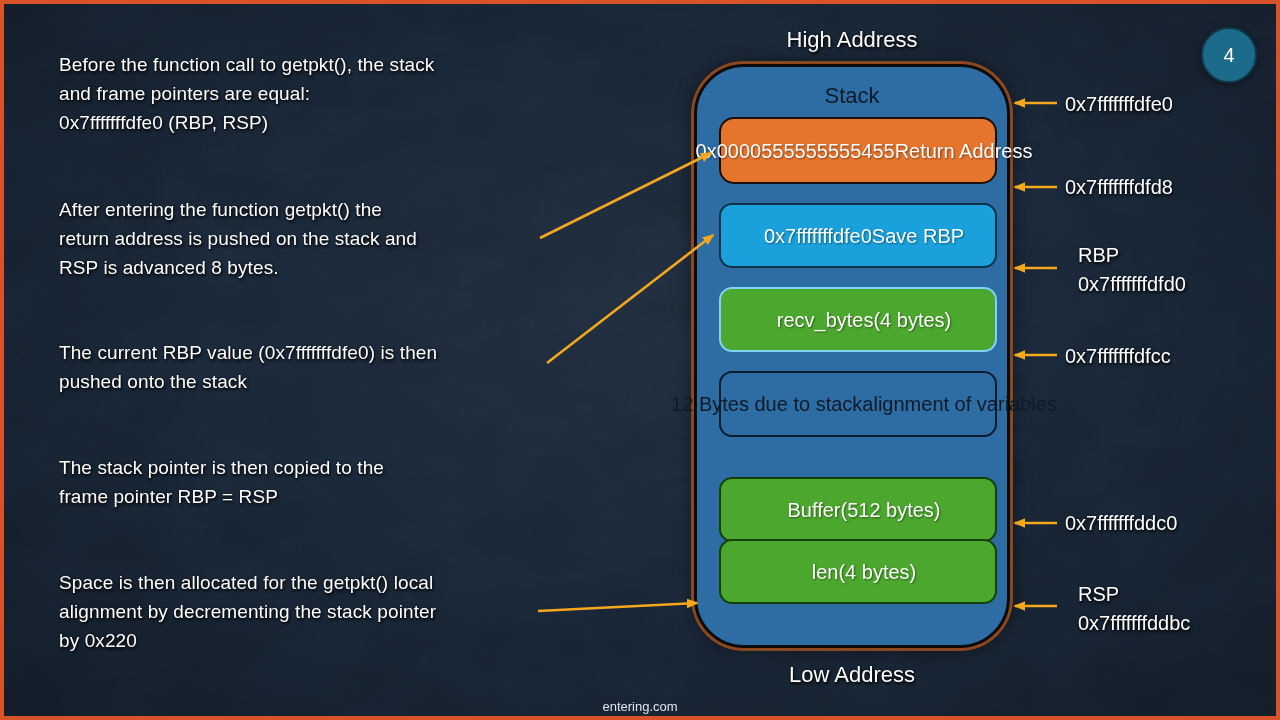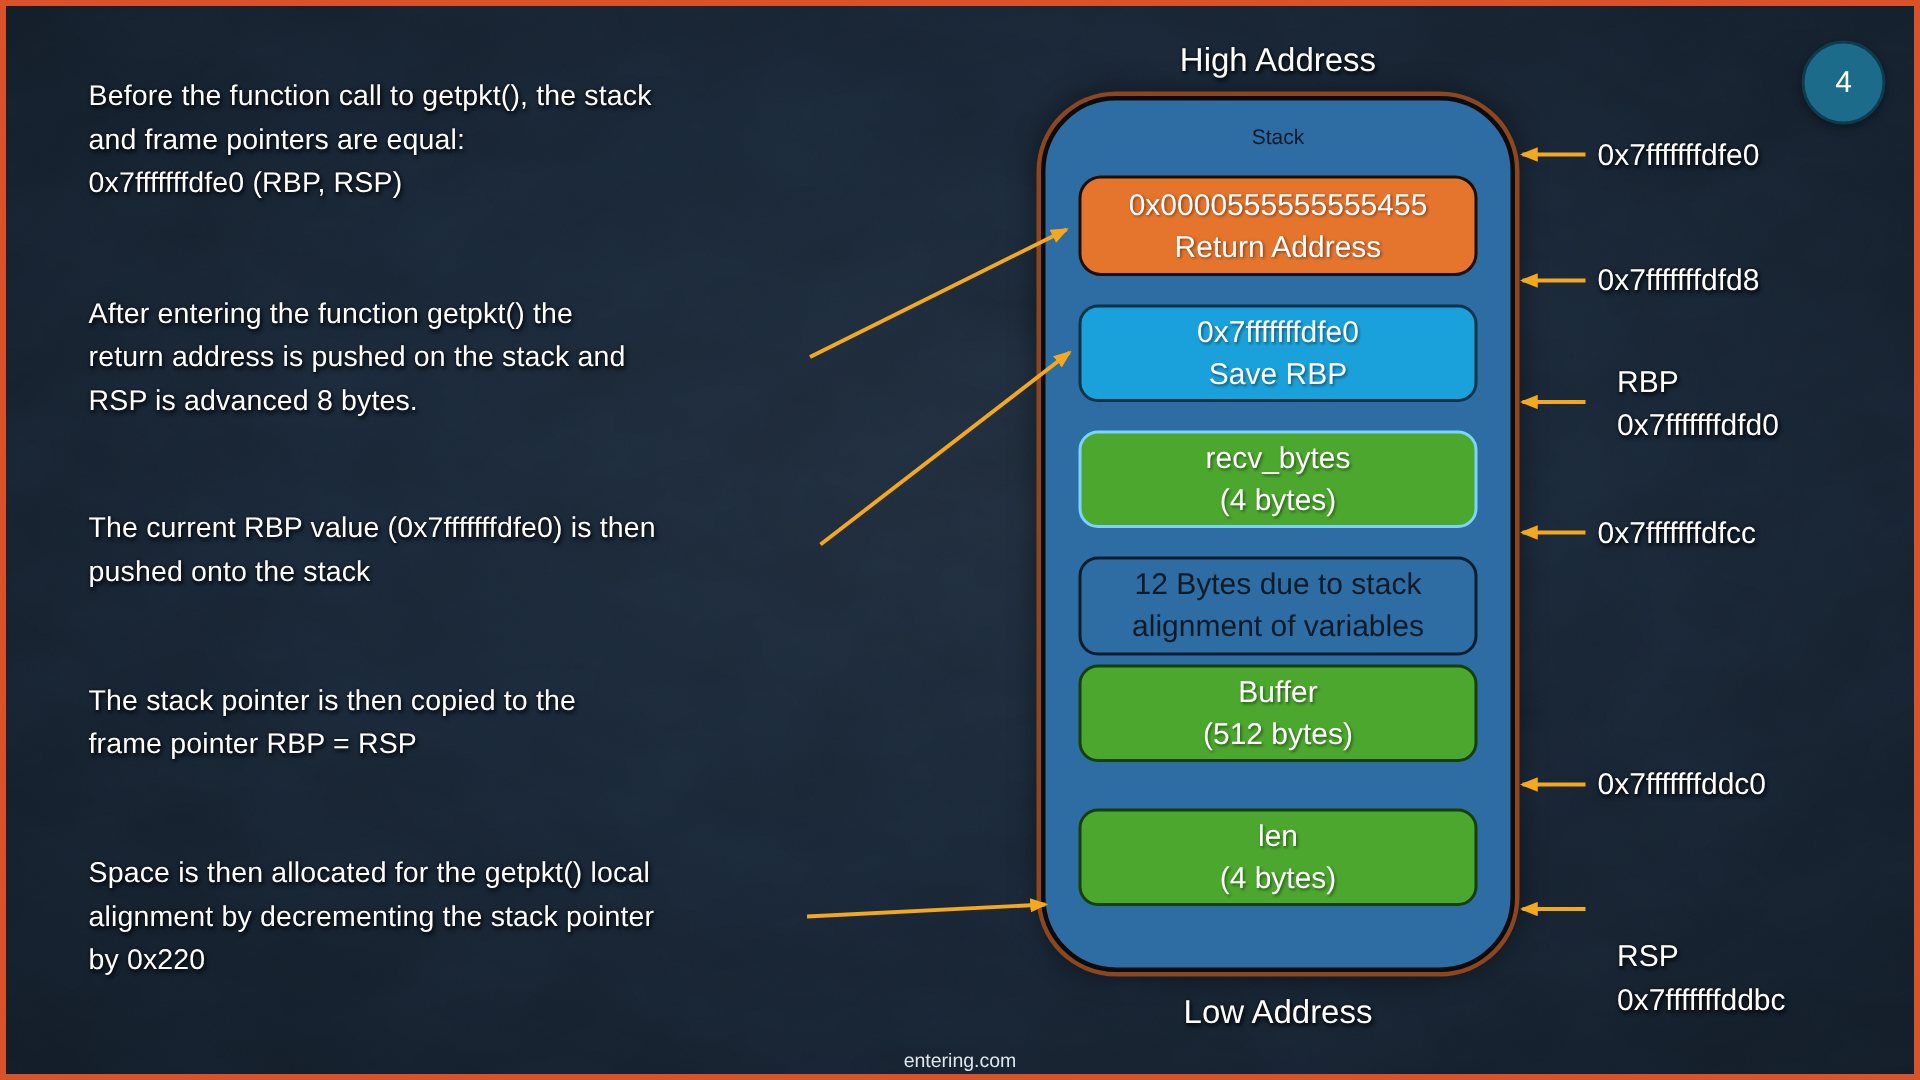--- a/index.html
+++ b/index.html
@@ -23,43 +23,43 @@
 
   
   .stack{
     position:absolute;left:694px;top:64px;width:310px;height:578px;z-index:10;
     background:var(--stack_fill,#2E6CA4);
     border:3px solid var(--stack_border,#0B0B0C);
     border-radius:50px;
     box-shadow:0 0 0 3px rgba(146,74,31,0.95), 0 0 16px 5px rgba(0,0,0,0.35);
   }
   .stack-title{position:absolute;top:16px;left:0;width:100%;text-align:center;
-    font-size:14px;color:var(--text_dark,#0E1B28);}
+    font-size:22px;color:var(--text_dark,#0E1B28);}
   .sbox{
     position:absolute;left:22px;width:262px;z-index:11;
-    border-radius:13px;display:flex;flex-direction:column;align-items:center;justify-content:center;
-    font-size:20px;line-height:28px;text-align:center;
+    border-radius:13px;display:flex;flex-direction:row;align-items:center;justify-content:center;
+    font-size:20px;line-height:28px;text-align:center;padding-left:12px;
   }
   .sbox .bl{white-space:nowrap;text-shadow:1px 1px 2px rgba(0,0,0,0.45);}
   .sbox.orange{top:50px;height:63px;background:var(--box_orange,#E5742D);border:2px solid #1d0f06;border-radius:15px;}
   .sbox.blue{top:136px;height:61px;background:var(--box_blue,#1AA1DB);border:2px solid #0c3346;}
   .sbox.green1{top:220px;height:61px;background:var(--box_green,#4CA72E);border:2px solid #7dd3fc;}
   .sbox.outline{top:304px;height:62px;background:transparent;border:2px solid #0e1d2b;color:var(--text_dark,#0E1B28);}
   .sbox.outline .bl{text-shadow:none;}
-  .sbox.green2{top:376px;height:61px;background:var(--box_green,#4CA72E);border:2px solid #16400a;text-align:right;}
+  .sbox.green2{top:410px;height:61px;background:var(--box_green,#4CA72E);border:2px solid #16400a;text-align:right;}
   .sbox.green3{top:472px;height:61px;background:var(--box_green,#4CA72E);border:2px solid #16400a;}
 
   .hl-label{position:absolute;left:694px;width:316px;text-align:center;z-index:10;font-size:22px;}
   .hl-high{top:27px;} .hl-low{top:662px;}
 
   
   .addr{position:absolute;z-index:10;font-size:20px;line-height:29px;}
   .addr .aline{white-space:nowrap;}
   .a1{left:1065px;top:90px;} .a2{left:1065px;top:173px;} .a3{left:1078px;top:241px;}
-  .a4{left:1065px;top:342px;} .a5{left:1065px;top:509px;} .a6{left:1078px;top:580px;margin-top:44px;}
+  .a4{left:1065px;top:342px;} .a5{left:1065px;top:509px;} .a6{left:1078px;top:580px;}
 
   
   .page-circle{
     position:absolute;left:1201px;top:27px;width:56px;height:56px;z-index:10;
     border-radius:50%;background:var(--page_circle,#1C6B8A);
     border:2px solid #0e3b4d;box-sizing:border-box;
     display:flex;align-items:center;justify-content:center;font-size:20px;
     box-shadow:0 2px 6px rgba(0,0,0,0.4);
   }
 

